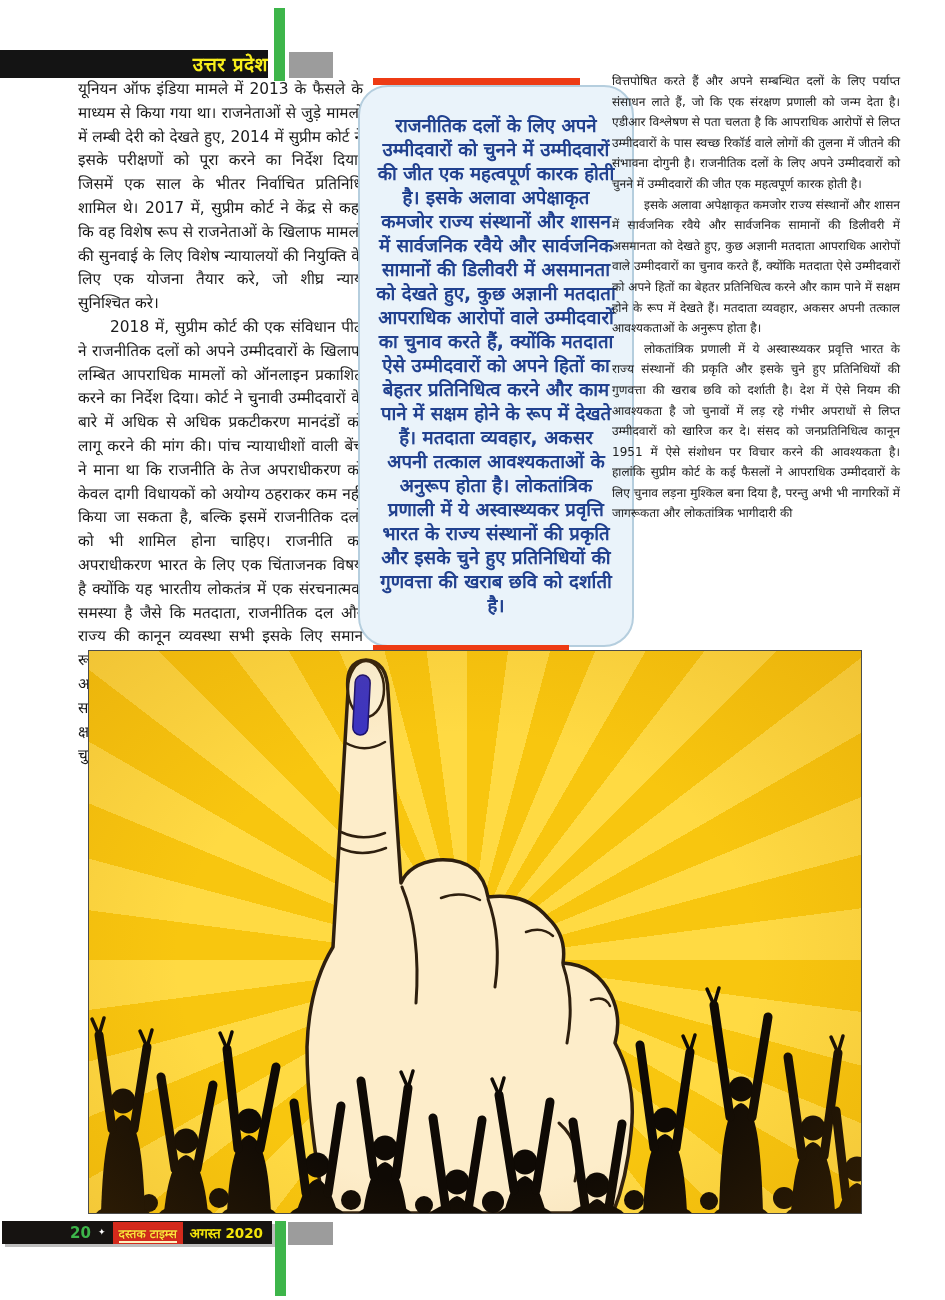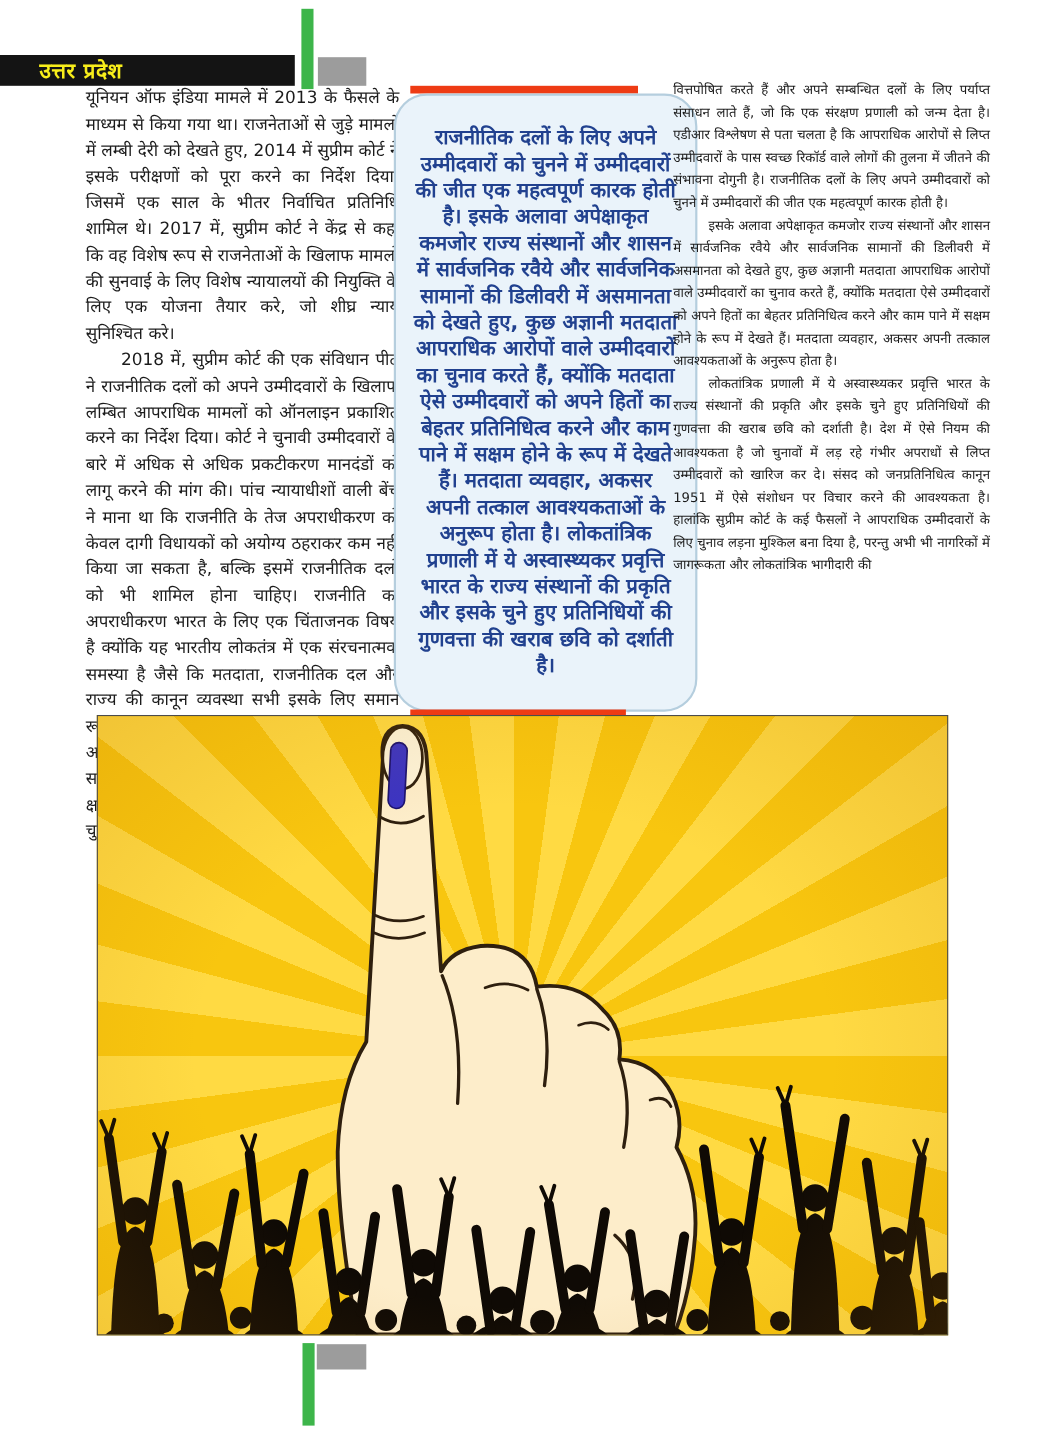--- a/index.html
+++ b/index.html
@@ -6,21 +6,21 @@
     --green:#3db54a; --gray:#9c9c9c; --redbar:#ee3b14;
     --header-bg:#141414; --header-text:#f8ee1b;
     --quote-text:#21418f; --quote-bg:#eaf3fa; --quote-border:#b5cede;
     --body-text:#1b1b1b;
   }
   html,body{margin:0;padding:0;background:#fff;}
   .page{position:relative;width:945px;height:1300px;background:#ffffff;overflow:hidden;
         font-family:"DejaVu Sans", sans-serif;}
   
   .header-bar{position:absolute;left:0;top:50px;width:268px;height:28px;background:var(--header-bg);
-              display:flex;align-items:center;justify-content:flex-start;padding-left:36px;box-sizing:border-box;}
+              display:flex;align-items:center;justify-content:flex-end;box-sizing:border-box;}
   .header-label{color:var(--header-text);font-size:19px;font-weight:bold;letter-spacing:.5px;}
   .vbar{position:absolute;background:var(--green);}
   .vbar.top{left:274px;top:8px;width:11px;height:73px;}
   .vbar.bottom{left:275px;top:1221px;width:11px;height:75px;}
   .gbox{position:absolute;background:var(--gray);}
   .gbox.top{left:289px;top:52px;width:44px;height:26px;}
   .gbox.bottom{left:288px;top:1222px;width:45px;height:23px;}
   
   .col{position:absolute;color:var(--body-text);}
   .col p{margin:0;text-align:justify;}
@@ -188,16 +188,24 @@
           <line x1="749" y1="402" x2="754" y2="385" stroke="#0f0a05" stroke-width="3.5" stroke-linecap="round"></line>
           <ellipse cx="768" cy="578" rx="34" ry="26" fill="#0f0a05"></ellipse>
           <path d="M746 562 C748 570 753 536 768 532 C783 536 788 570 790 562 Z" fill="#0f0a05"></path>
           <circle cx="768" cy="518" r="12.5" fill="#0f0a05"></circle>
           <line x1="757" y1="546" x2="747" y2="460" stroke="#0f0a05" stroke-width="9" stroke-linecap="round"></line>
           <line x1="779" y1="546" x2="790" y2="452" stroke="#0f0a05" stroke-width="9" stroke-linecap="round"></line>
         </g>
     </svg>
   </div>
 
+  <div class="footer-bar">
+    <span class="page-num">20</span>
+    <span class="diamond">✦</span>
+    <span class="logo-box">
+      <span class="logo-text">दस्तक टाइम्स</span>
+    </span>
+    <span class="issue">अगस्त 2020</span>
+  </div>
   <div class="vbar bottom"></div>
   <div class="gbox bottom"></div>
 
 </div>
 
 </body></html>

